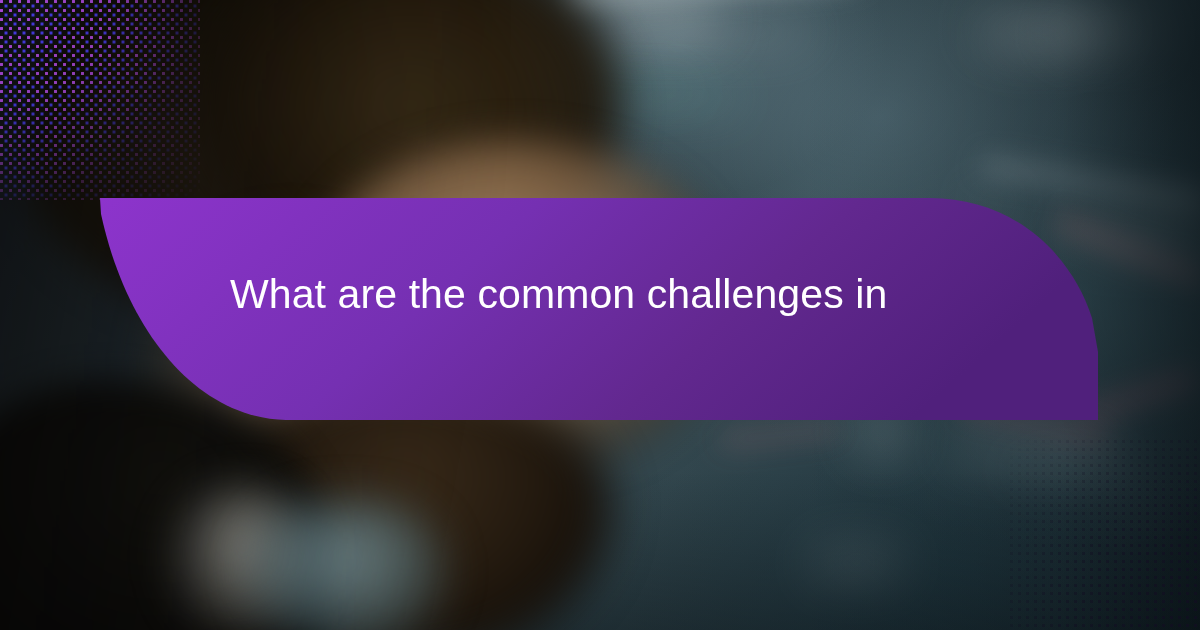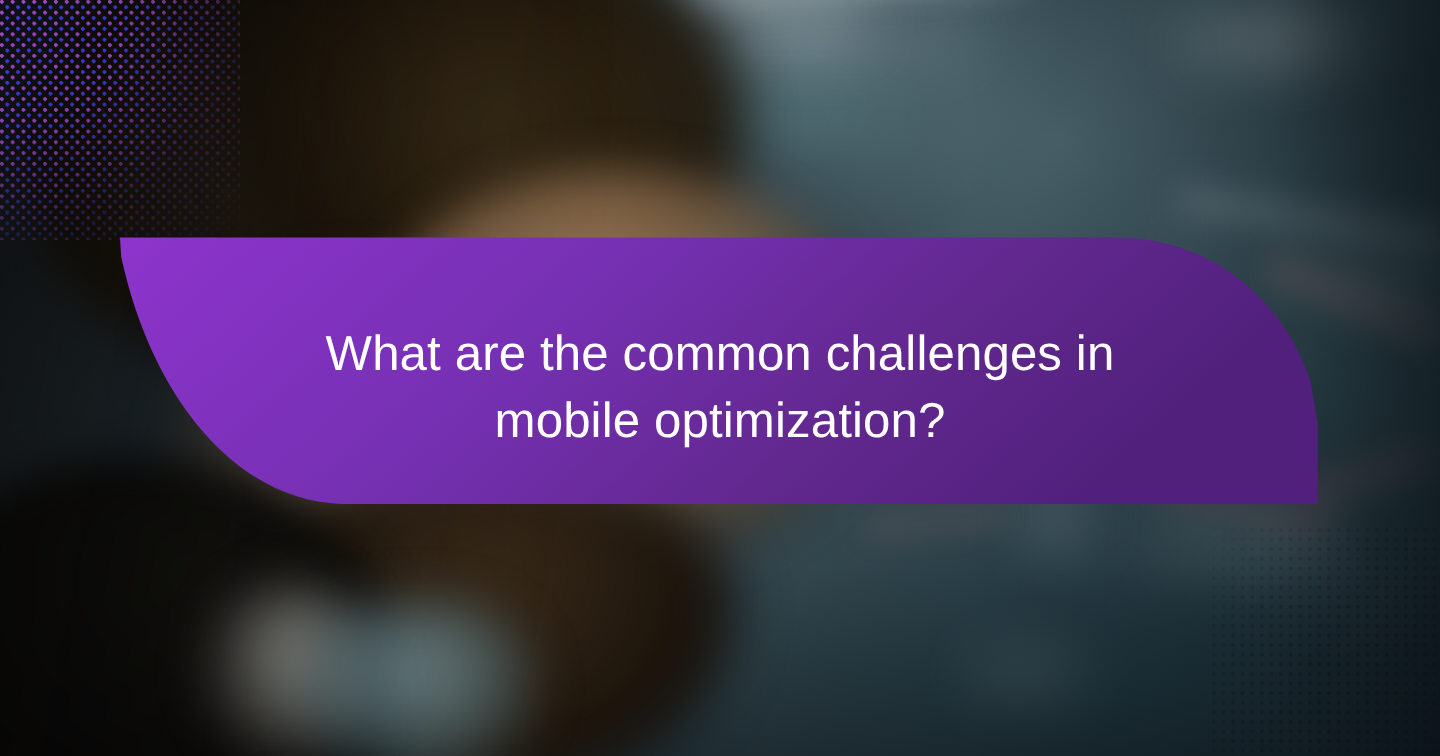--- a/index.html
+++ b/index.html
@@ -175,21 +175,20 @@
     z-index: 4;
   }
   .banner-svg { position: absolute; left: 0; top: 0; }
 
   .banner-text {
     position: absolute;
     z-index: 5;
     left: 230px;
     top: 266px;
     width: 740px;
-    text-align: center;
     color: #ffffff;
     font-size: 41px;
     line-height: 56px;
     font-weight: 400;
     letter-spacing: 0.1px;
     text-rendering: optimizeLegibility;
   }
   .banner-text .ln { display: block; }
 </style>
 </head>
@@ -256,17 +255,16 @@
                C 1010 198, 1070 250, 1092 318
                L 1098 352
                L 1098 420
                L 286 420
                C 196 418, 126 330, 101 214
                L 100 198 Z" fill="url(#bannerGrad)"></path>
     </svg>
 
     <div class="banner-text">
       <span class="ln">What are the common challenges in</span>
-      <span class="ln">mobile optimization?</span>
     </div>
   </div>
 
 </div>
 
 </body></html>

